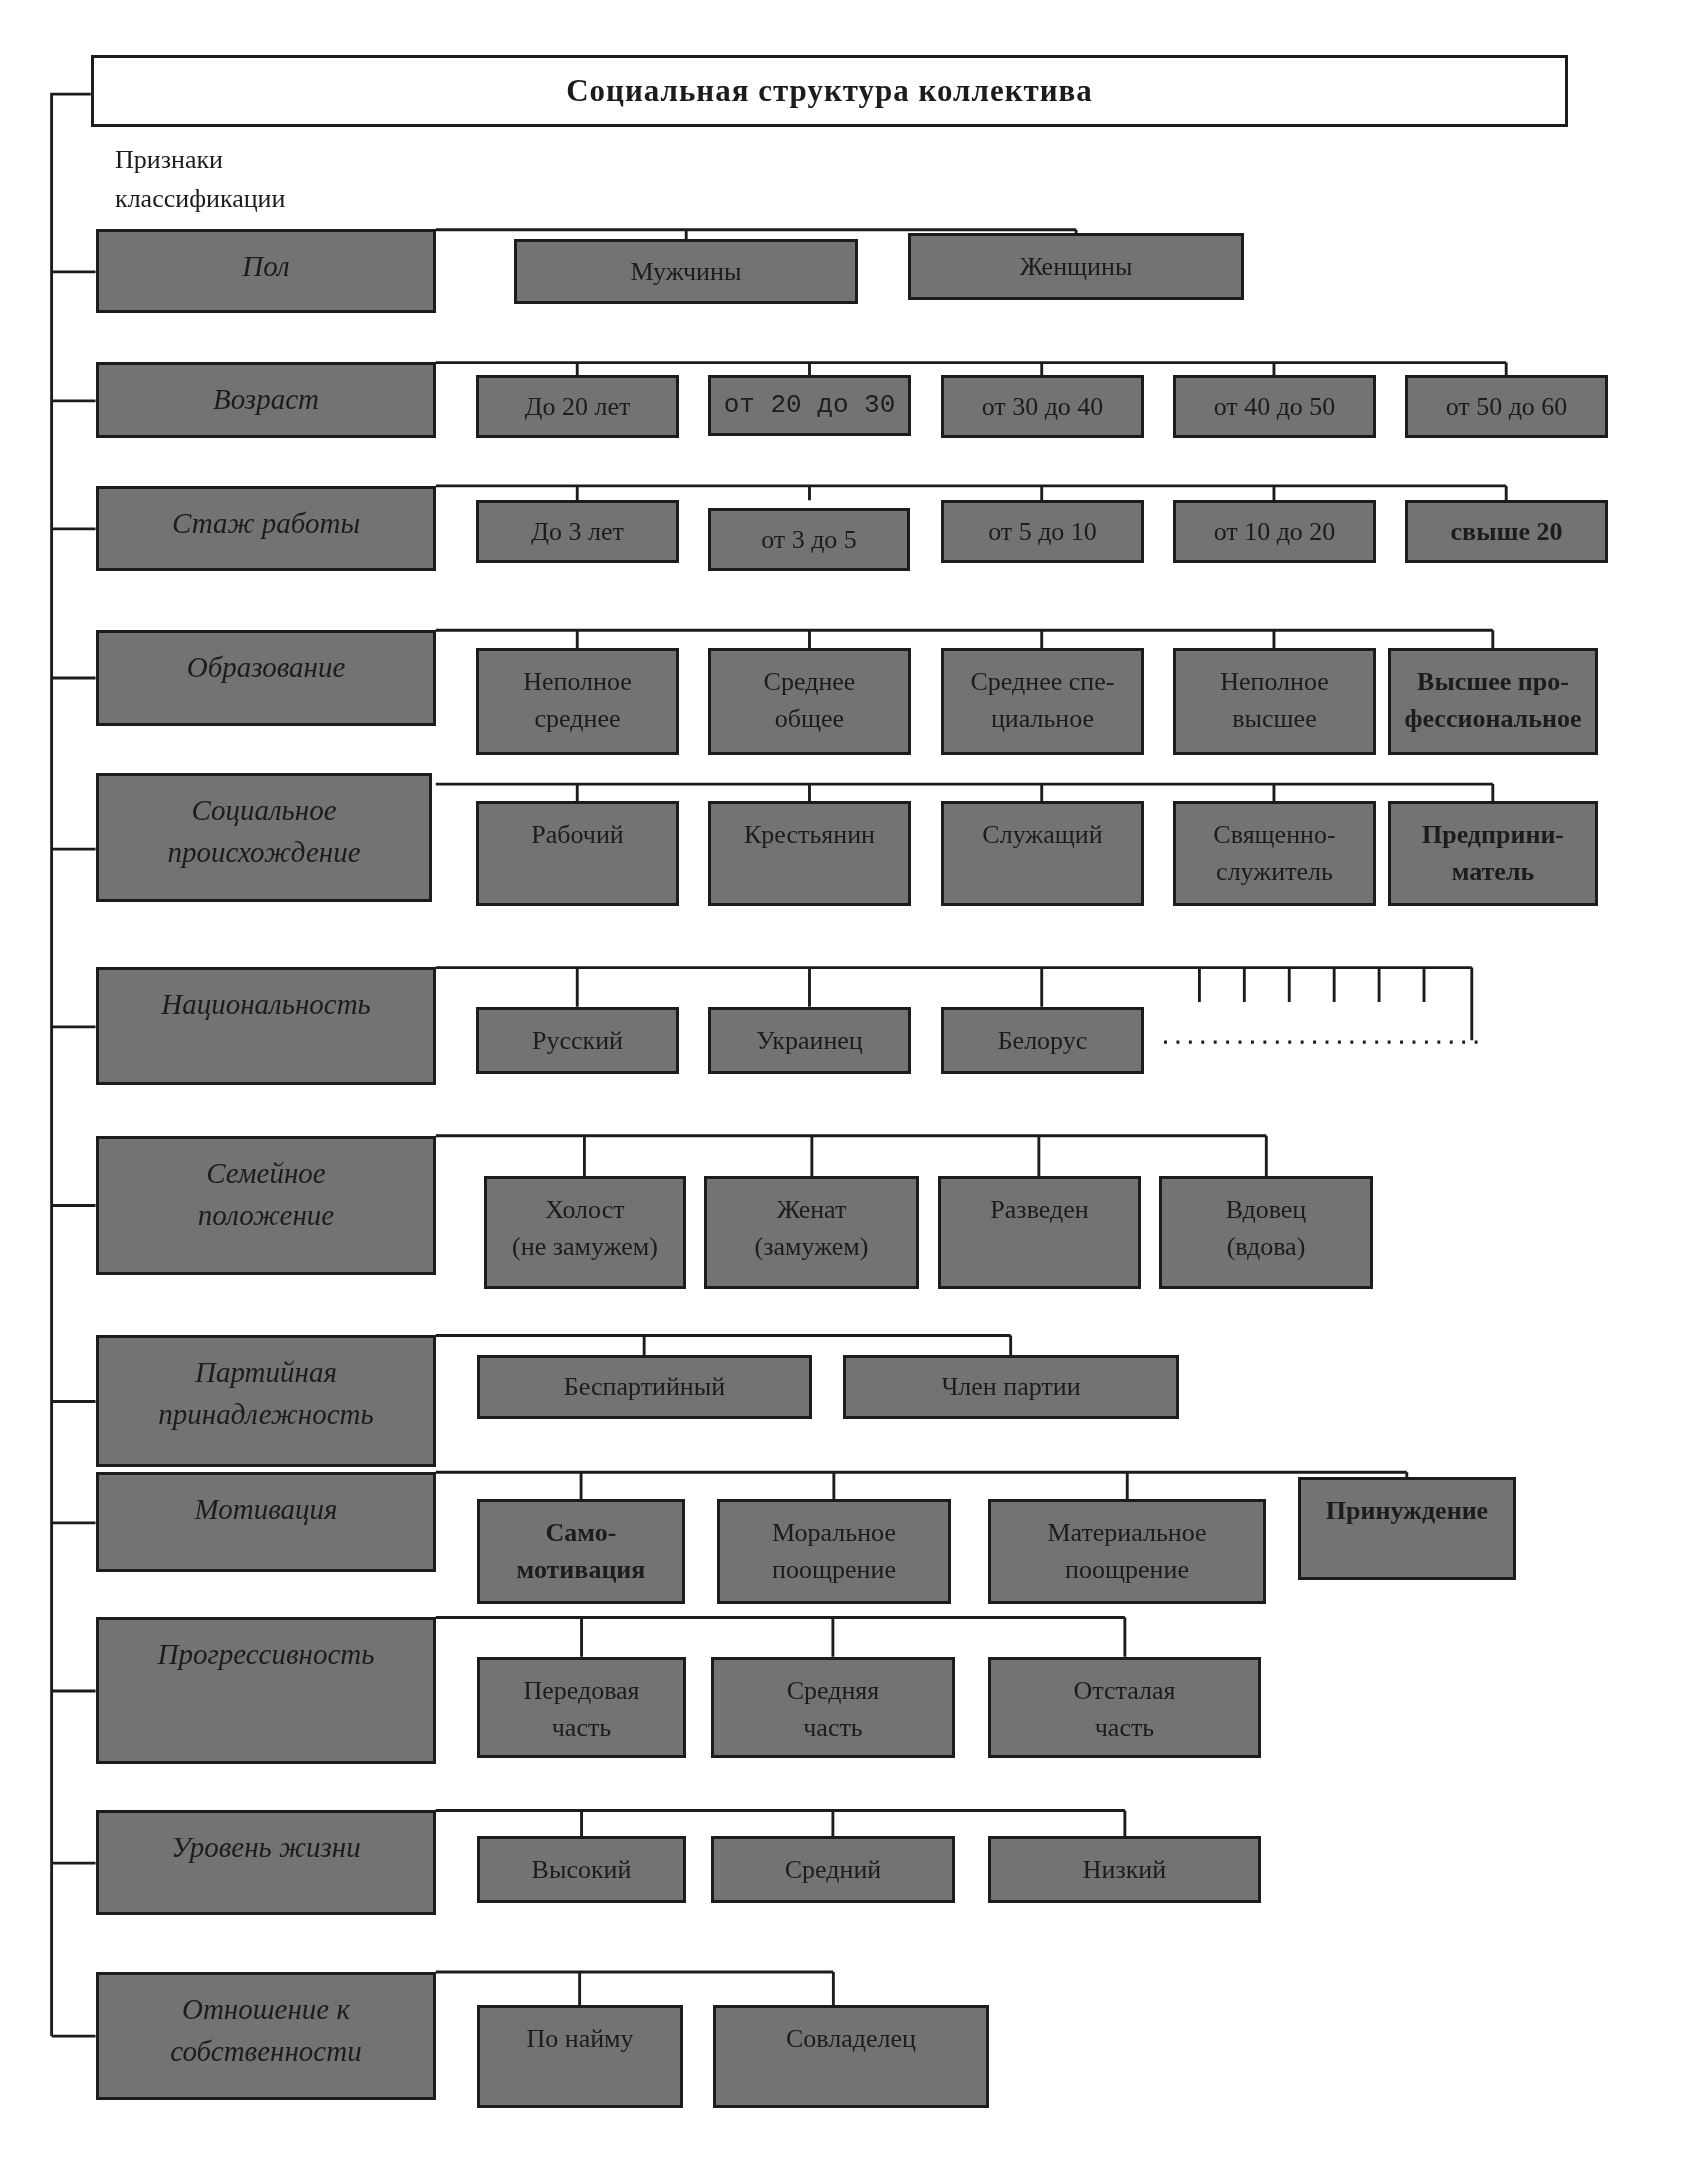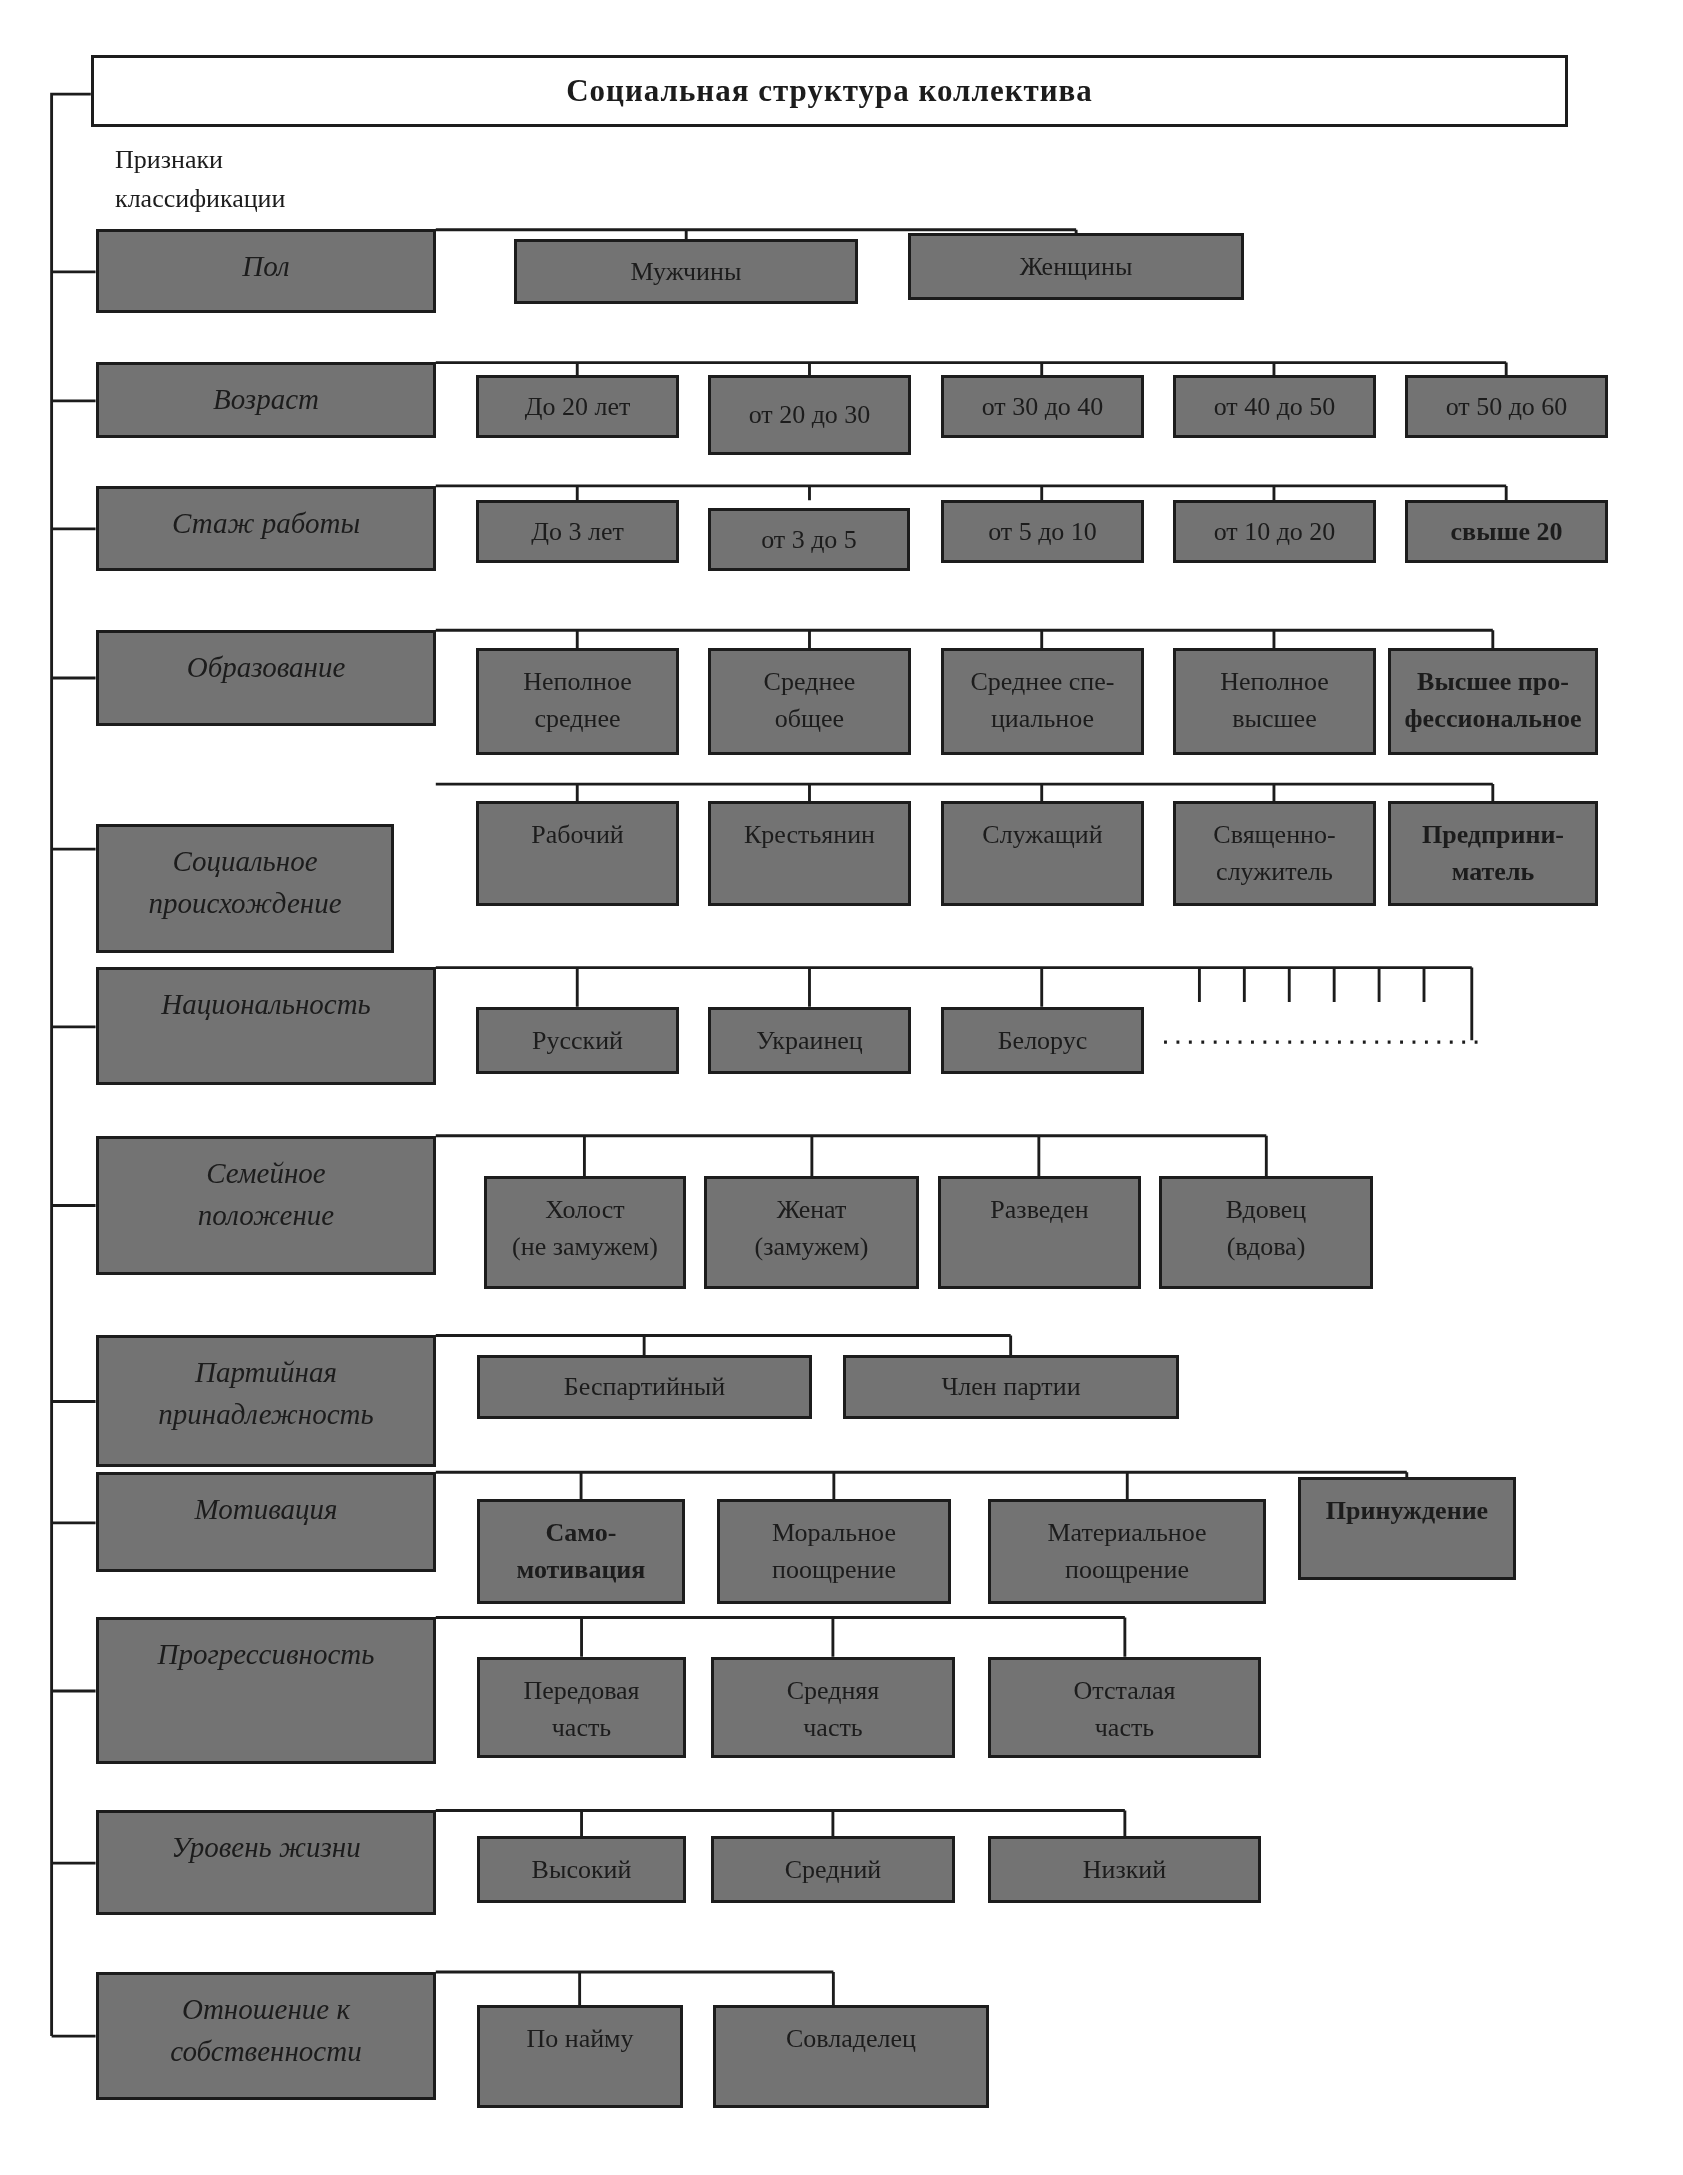--- a/index.html
+++ b/index.html
@@ -60,42 +60,42 @@
   <div class="title-box">Социальная структура коллектива</div>
 
   <div class="class-label">Признаки
 классификации</div>
 
 <div class="box cat" style="left: 96px; top: 229px; width: 340px; height: 84px;">Пол</div>
     <div class="box val center" style="left: 514px; top: 239px; width: 344px; height: 65px;">Мужчины</div>
     <div class="box val center" style="left: 908px; top: 233px; width: 336px; height: 67px;">Женщины</div>
     <div class="box cat" style="left: 96px; top: 362px; width: 340px; height: 76px;">Возраст</div>
     <div class="box val center" style="left: 476px; top: 375px; width: 203px; height: 63px;">До 20 лет</div>
-    <div class="box val center" style="left: 708px; top: 375px; width: 203px; height: 80px;">от 20 до 30</div>
+    <div class="box val center" style="left: 708px; top: 375px; width: 203px; height: 61px; font-family: Liberation Mono, monospace;">от 20 до 30</div>
     <div class="box val center" style="left: 941px; top: 375px; width: 203px; height: 63px;">от 30 до 40</div>
     <div class="box val center" style="left: 1173px; top: 375px; width: 203px; height: 63px;">от 40 до 50</div>
     <div class="box val center" style="left: 1405px; top: 375px; width: 203px; height: 63px;">от 50 до 60</div>
     <div class="box cat" style="left: 96px; top: 486px; width: 340px; height: 85px;">Стаж работы</div>
     <div class="box val center" style="left: 476px; top: 500px; width: 203px; height: 63px;">До 3 лет</div>
     <div class="box val center" style="left: 708px; top: 508px; width: 202px; height: 63px;">от 3 до 5</div>
     <div class="box val center" style="left: 941px; top: 500px; width: 203px; height: 63px;">от 5 до 10</div>
     <div class="box val center" style="left: 1173px; top: 500px; width: 203px; height: 63px;">от 10 до 20</div>
     <div class="box val center bold" style="left: 1405px; top: 500px; width: 203px; height: 63px;">свыше 20</div>
     <div class="box cat" style="left: 96px; top: 630px; width: 340px; height: 96px;">Образование</div>
     <div class="box val top" style="left: 476px; top: 648px; width: 203px; height: 107px;">Неполное
 среднее</div>
     <div class="box val top" style="left: 708px; top: 648px; width: 203px; height: 107px;">Среднее
 общее</div>
     <div class="box val top" style="left: 941px; top: 648px; width: 203px; height: 107px;">Среднее спе-
 циальное</div>
     <div class="box val top" style="left: 1173px; top: 648px; width: 203px; height: 107px;">Неполное
 высшее</div>
     <div class="box val top bold" style="left: 1388px; top: 648px; width: 210px; height: 107px;">Высшее про-
 фессиональное</div>
-    <div class="box cat" style="left: 96px; top: 824px; width: 298px; height: 129px; text-align: center;">Социальное
+    <div class="box cat" style="left: 96px; top: 773px; width: 336px; height: 129px; text-align: center;">Социальное
 происхождение</div>
     <div class="box val top" style="left: 476px; top: 801px; width: 203px; height: 105px;">Рабочий</div>
     <div class="box val top" style="left: 708px; top: 801px; width: 203px; height: 105px;">Крестьянин</div>
     <div class="box val top" style="left: 941px; top: 801px; width: 203px; height: 105px;">Служащий</div>
     <div class="box val top" style="left: 1173px; top: 801px; width: 203px; height: 105px;">Священно-
 служитель</div>
     <div class="box val top bold" style="left: 1388px; top: 801px; width: 210px; height: 105px;">Предприни-
 матель</div>
     <div class="box cat" style="left: 96px; top: 967px; width: 340px; height: 118px;">Национальность</div>
     <div class="box val center" style="left: 476px; top: 1007px; width: 203px; height: 67px;">Русский</div>

